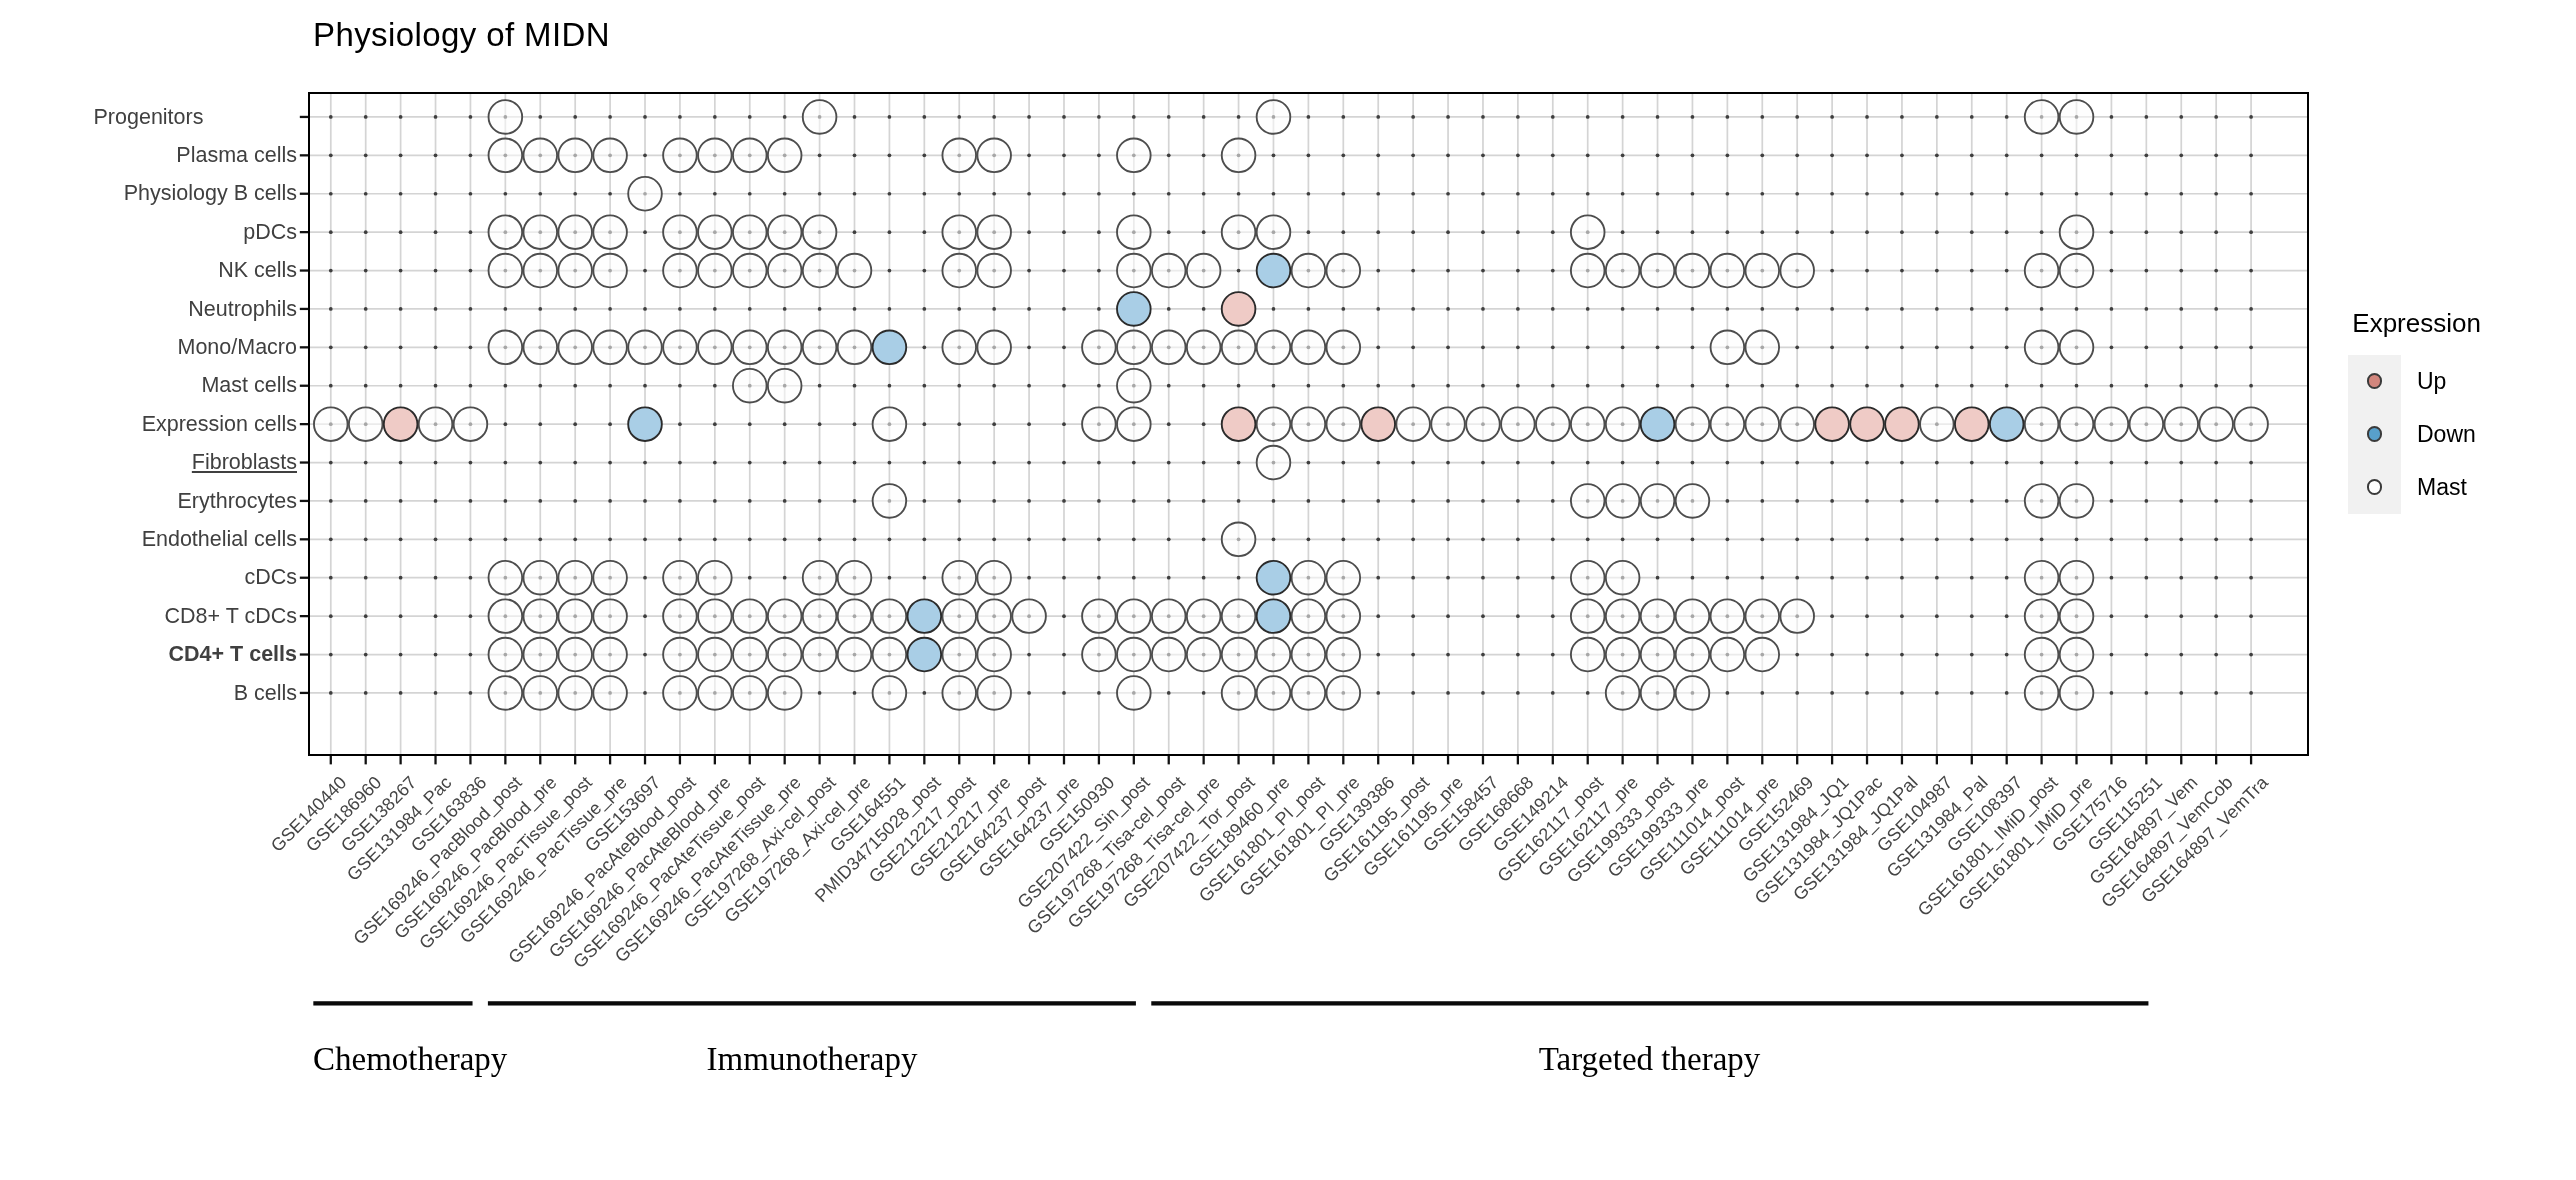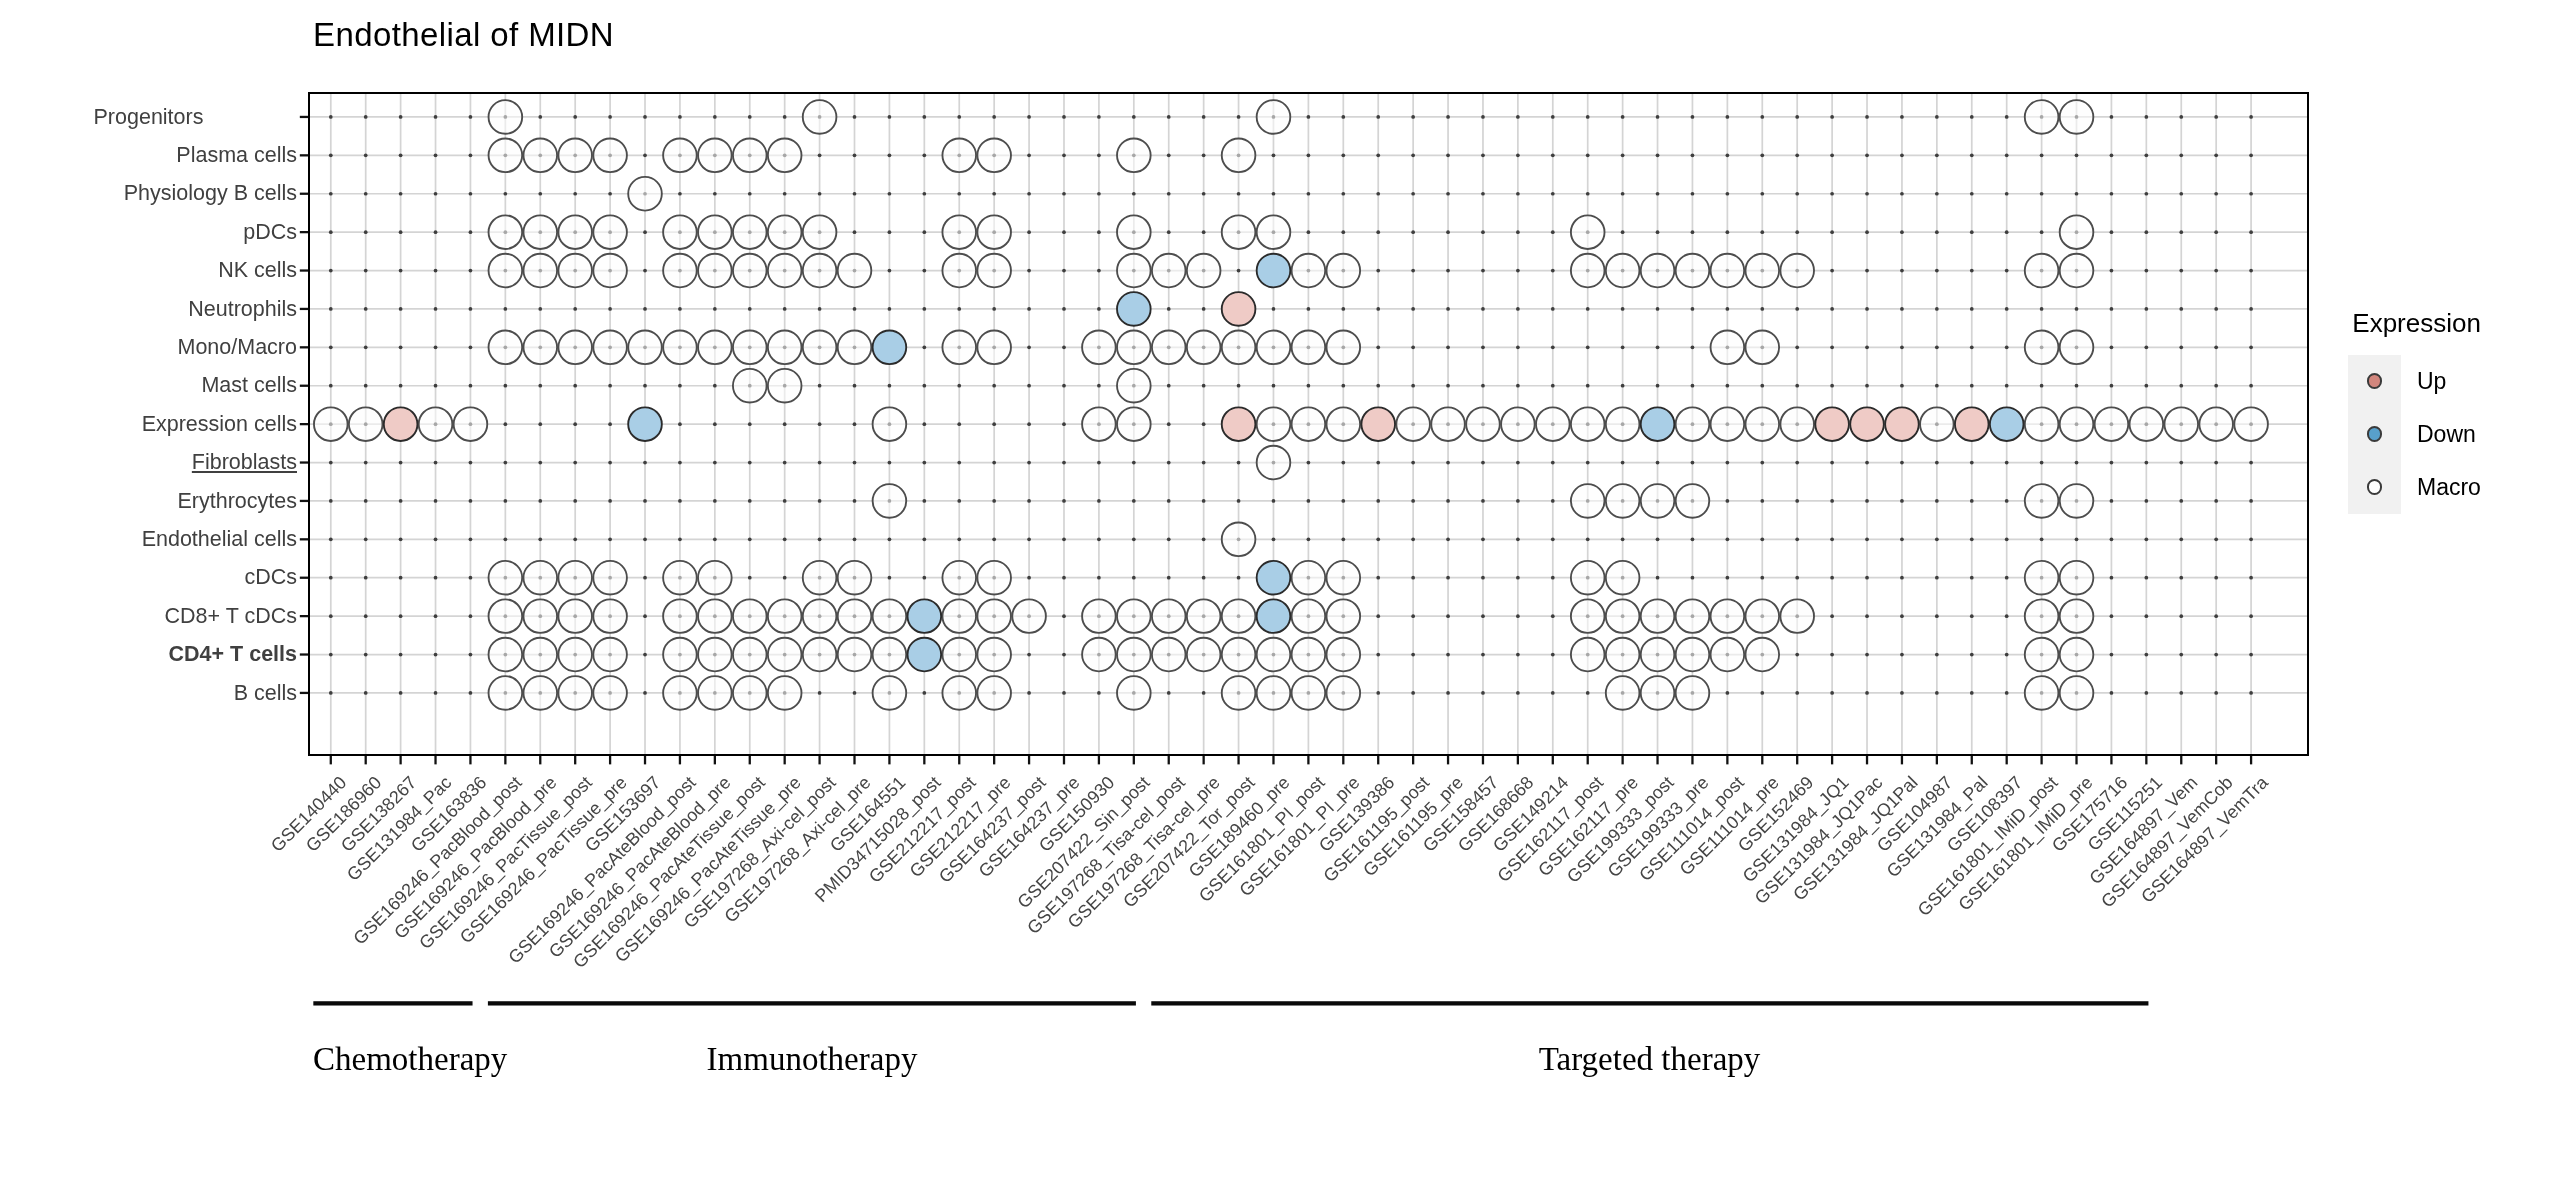--- a/index.html
+++ b/index.html
@@ -20,21 +20,21 @@
   .legend-key{position:absolute;left:0;top:0;width:53px;height:53px;background:#f1f1f1;}
   .legend-dot{position:absolute;left:18.6px;top:18.6px;width:15.7px;height:15.7px;border-radius:50%;
         border:2.1px solid #3a3a3a;box-sizing:border-box;}
   .legend-label{position:absolute;left:69px;top:0;height:53px;line-height:53px;font-size:23px;color:#000;}
   #legend-items{margin-top:15.7px;}
 </style>
 </head>
 <body>
 
 <div id="page">
-  <div id="title">Endothelial of MIDN</div>
+  <div id="title">Physiology of MIDN</div>
   <svg width="2576" height="1181" viewBox="0 0 3600 1650">
       <line x1="462.2762237762238" y1="131" x2="462.2762237762238" y2="1054" stroke="#d4d4d4" stroke-width="2.4"></line>
       <line x1="462.2762237762238" y1="1054" x2="462.2762237762238" y2="1068" stroke="#111111" stroke-width="3.2"></line>
       <line x1="511.0699300699301" y1="131" x2="511.0699300699301" y2="1054" stroke="#d4d4d4" stroke-width="2.4"></line>
       <line x1="511.0699300699301" y1="1054" x2="511.0699300699301" y2="1068" stroke="#111111" stroke-width="3.2"></line>
       <line x1="559.8636363636364" y1="131" x2="559.8636363636364" y2="1054" stroke="#d4d4d4" stroke-width="2.4"></line>
       <line x1="559.8636363636364" y1="1054" x2="559.8636363636364" y2="1068" stroke="#111111" stroke-width="3.2"></line>
       <line x1="608.6573426573427" y1="131" x2="608.6573426573427" y2="1054" stroke="#d4d4d4" stroke-width="2.4"></line>
       <line x1="608.6573426573427" y1="1054" x2="608.6573426573427" y2="1068" stroke="#111111" stroke-width="3.2"></line>
       <line x1="657.451048951049" y1="131" x2="657.451048951049" y2="1054" stroke="#d4d4d4" stroke-width="2.4"></line>
@@ -1323,21 +1323,21 @@
         <div class="legend-label">Up</div>
       </div>
       <div class="legend-item">
         <div class="legend-key"></div>
         <div class="legend-dot" style="background: rgb(88, 160, 203);"></div>
         <div class="legend-label">Down</div>
       </div>
       <div class="legend-item">
         <div class="legend-key"></div>
         <div class="legend-dot" style="background: rgb(255, 255, 255);"></div>
-        <div class="legend-label">Macro</div>
+        <div class="legend-label">Mast</div>
       </div>
     </div>
   </div>
   <div class="grouplab" id="group-label-0" style="left: 313px; width: 159px; top: 1041px;">Chemotherapy</div>
   <div class="grouplab" id="group-label-2" style="left: 1151px; width: 997px; top: 1041px;">Targeted therapy</div>
   <div class="grouplab" id="group-label-1" style="left: 488px; width: 648px; top: 1041px;">Immunotherapy</div>
 <div class="ylab" style="top: 105px; text-align: center;">Progenitors</div>
     <div class="ylab" style="top: 143px;">Plasma cells</div>
     <div class="ylab" style="top: 181px;">Physiology B cells</div>
     <div class="ylab" style="top: 220px;">pDCs</div>

